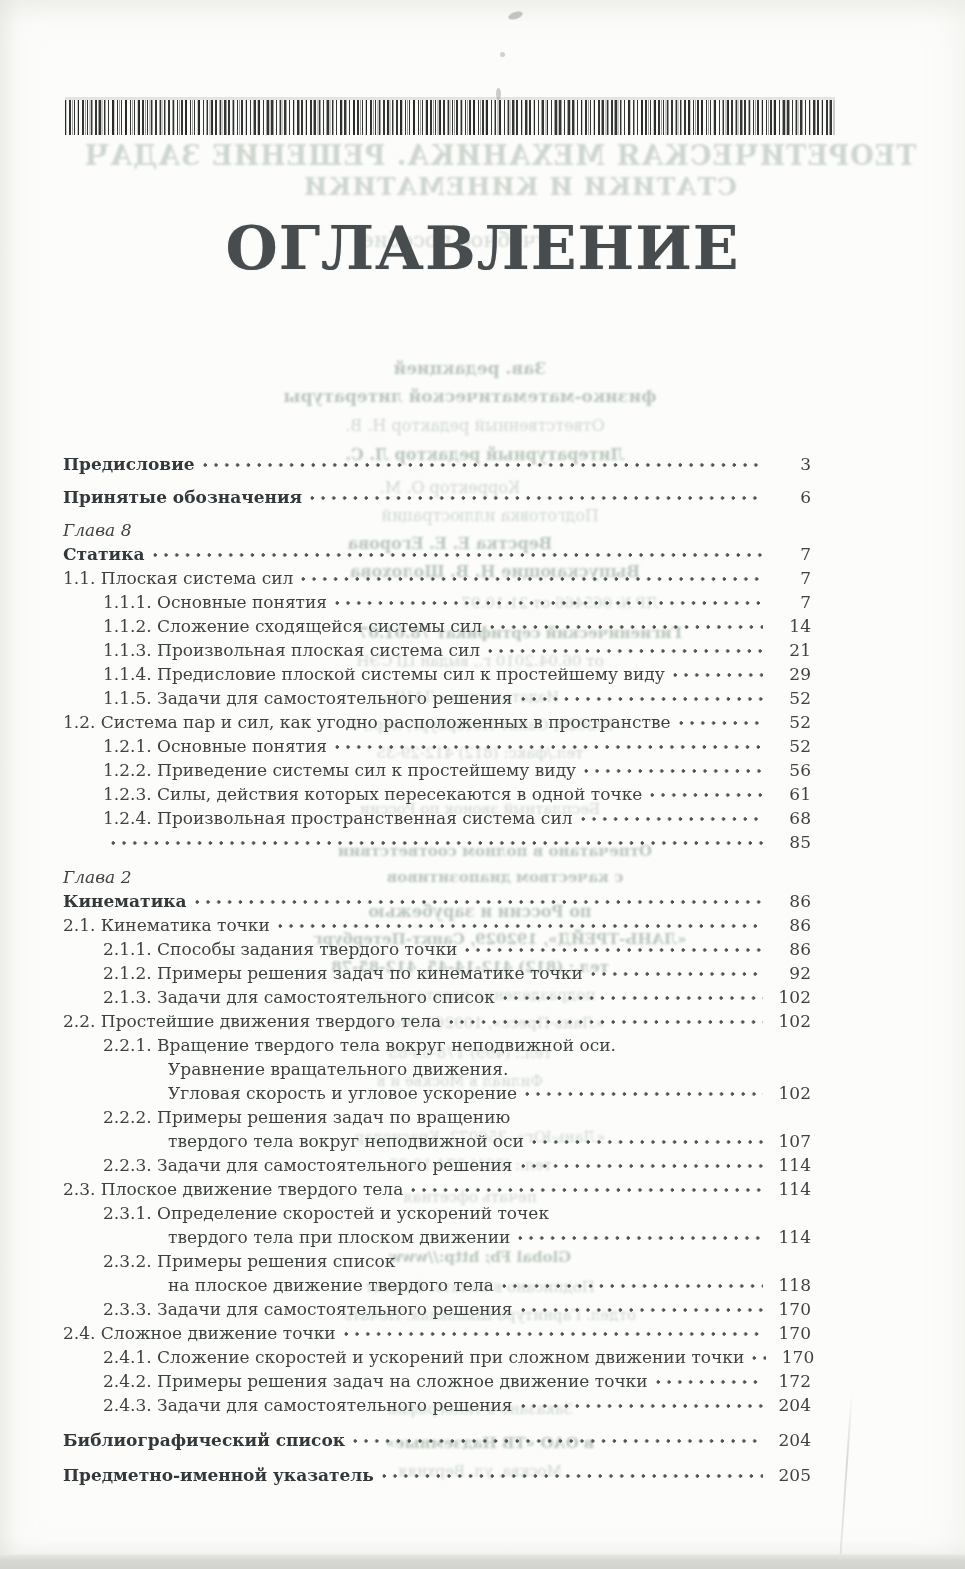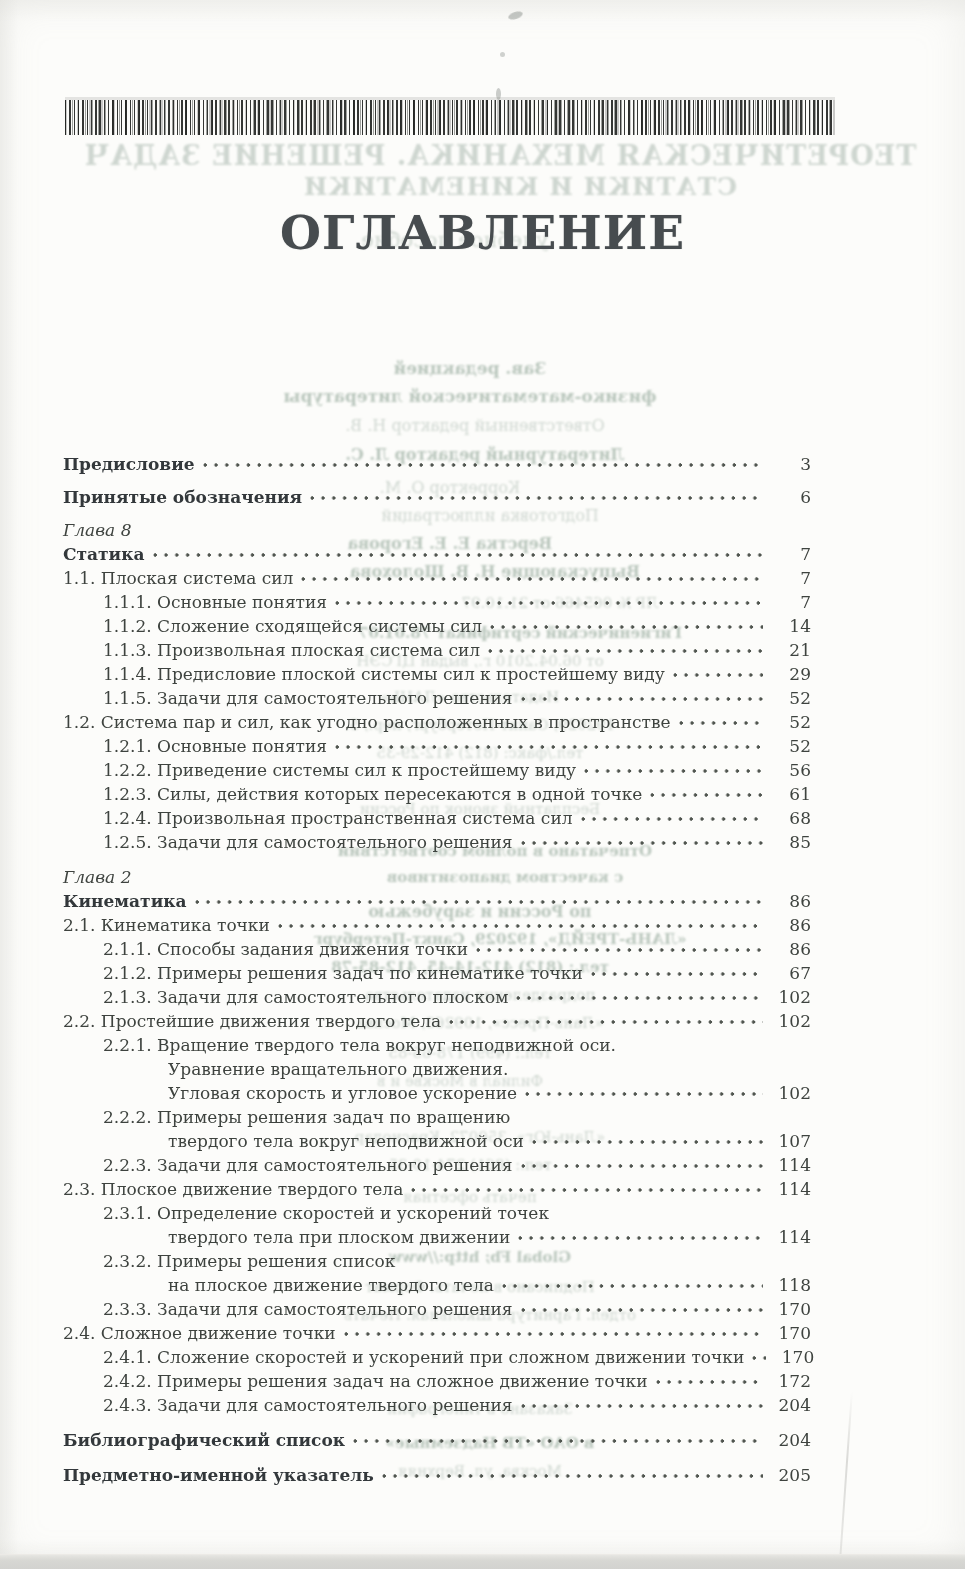--- a/index.html
+++ b/index.html
@@ -37,21 +37,21 @@
     position:absolute; left:65px; top:100px; width:770px; height:35px;
     background:
       repeating-linear-gradient(90deg, rgba(25,27,25,0.88) 0 1.4px, rgba(0,0,0,0) 1.4px 4.3px),
       repeating-linear-gradient(90deg, rgba(45,50,45,0.45) 0 1px,  rgba(0,0,0,0) 1px 6.7px),
       repeating-linear-gradient(90deg, rgba(20,20,20,0.22) 0 2.2px, rgba(0,0,0,0) 2.2px 12px);
     box-shadow:0 -3px 0 rgba(120,120,115,0.18);
   }
 
   .title{
     position:absolute; left:0; right:0; top:178px; text-align:center;
-    font-weight:bold; font-size:47px; line-height:1;
+    font-weight:bold; font-size:60px; line-height:1;
     letter-spacing:1px; color:#474c4f;
     text-shadow:0 0 1px rgba(71,76,79,0.35);
   }
 
   
   .bleed-layer{ position:absolute; inset:0; pointer-events:none; }
   .bleed{
     position:absolute; white-space:nowrap;
     transform:translateX(-50%) scaleX(-1);
     color:rgba(148,168,152,0.42); filter:blur(1.1px);
@@ -200,49 +200,48 @@
         <span class="lbl">1.2.3. Силы, действия которых пересекаются в одной точке</span>
         <span class="leader"></span>
         <span class="pg">61</span>
       </div>
       <div class="row lvl1">
         <span class="lbl">1.2.4. Произвольная пространственная система сил</span>
         <span class="leader"></span>
         <span class="pg">68</span>
       </div>
       <div class="row lvl1">
-        <span class="lbl">1.2.5. Задачи для самостоятельного решения</span>
         <span class="leader"></span>
         <span class="pg">85</span>
       </div>
       <div class="row lvl0 chapter gap-l">
         <span class="lbl">Глава 2</span>
       </div>
       <div class="row lvl0 bold">
         <span class="lbl">Кинематика</span>
         <span class="leader"></span>
         <span class="pg">86</span>
       </div>
       <div class="row lvl0">
         <span class="lbl">2.1. Кинематика точки</span>
         <span class="leader"></span>
         <span class="pg">86</span>
       </div>
       <div class="row lvl1">
-        <span class="lbl">2.1.1. Способы задания движения точки</span>
+        <span class="lbl">2.1.1. Способы задания твердого точки</span>
         <span class="leader"></span>
         <span class="pg">86</span>
       </div>
       <div class="row lvl1">
         <span class="lbl">2.1.2. Примеры решения задач по кинематике точки</span>
         <span class="leader"></span>
-        <span class="pg">67</span>
-      </div>
-      <div class="row lvl1">
-        <span class="lbl">2.1.3. Задачи для самостоятельного плоском</span>
+        <span class="pg">92</span>
+      </div>
+      <div class="row lvl1">
+        <span class="lbl">2.1.3. Задачи для самостоятельного список</span>
         <span class="leader"></span>
         <span class="pg">102</span>
       </div>
       <div class="row lvl0">
         <span class="lbl">2.2. Простейшие движения твердого тела</span>
         <span class="leader"></span>
         <span class="pg">102</span>
       </div>
       <div class="row lvl1">
         <span class="lbl">2.2.1. Вращение твердого тела вокруг неподвижной оси.</span>

